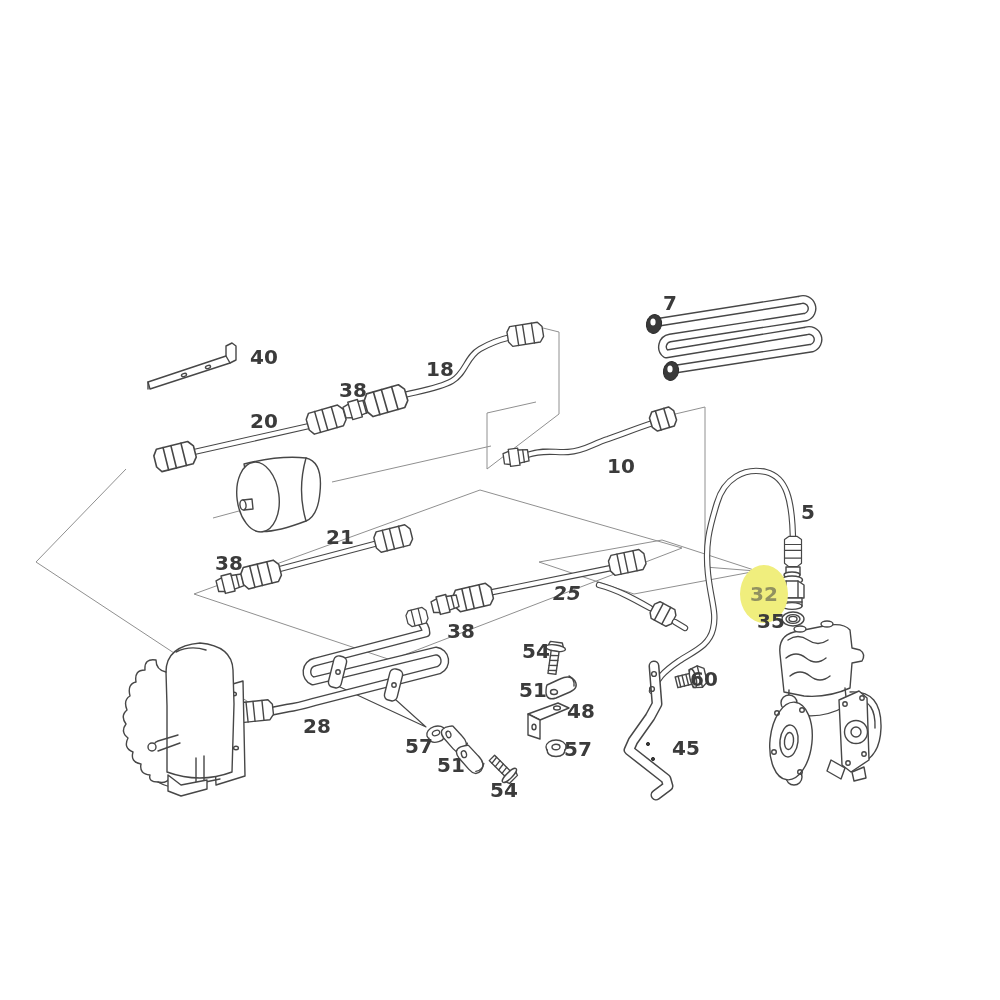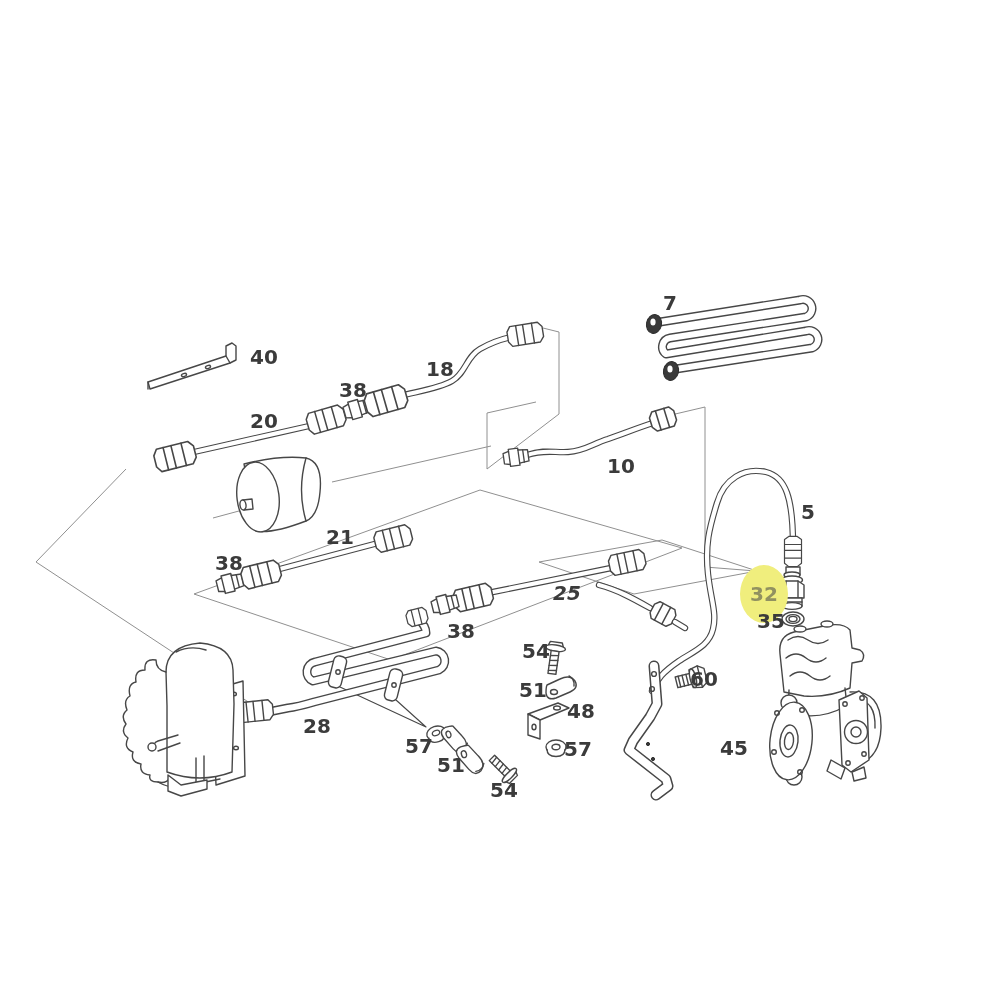--- a/index.html
+++ b/index.html
@@ -308,16 +308,16 @@
       <div class="part-label highlight" style="left: 764px; top: 594px;">32</div>
       <div class="part-label" style="left: 771px; top: 621px;">35</div>
       <div class="part-label" style="left: 536px; top: 651px;">54</div>
       <div class="part-label" style="left: 533px; top: 690px;">51</div>
       <div class="part-label" style="left: 581px; top: 711px;">48</div>
       <div class="part-label" style="left: 578px; top: 749px;">57</div>
       <div class="part-label" style="left: 419px; top: 746px;">57</div>
       <div class="part-label" style="left: 451px; top: 765px;">51</div>
       <div class="part-label" style="left: 504px; top: 790px;">54</div>
       <div class="part-label" style="left: 704px; top: 679px;">60</div>
-      <div class="part-label" style="left: 686px; top: 748px; margin-left: 48px;">45</div>
+      <div class="part-label" style="left: 686px; top: 748px;">45</div>
     </div>
 
 </div>
 
 </body></html>

